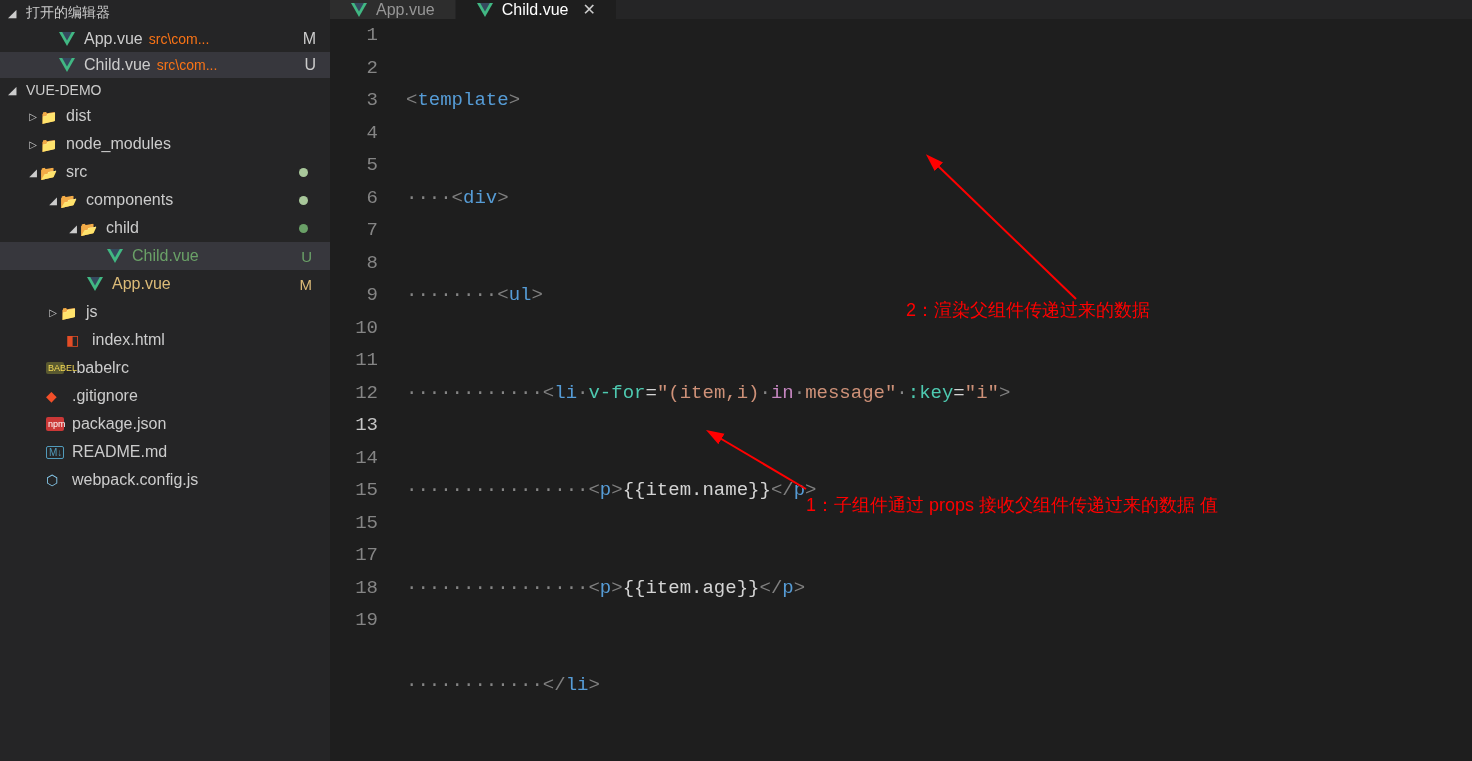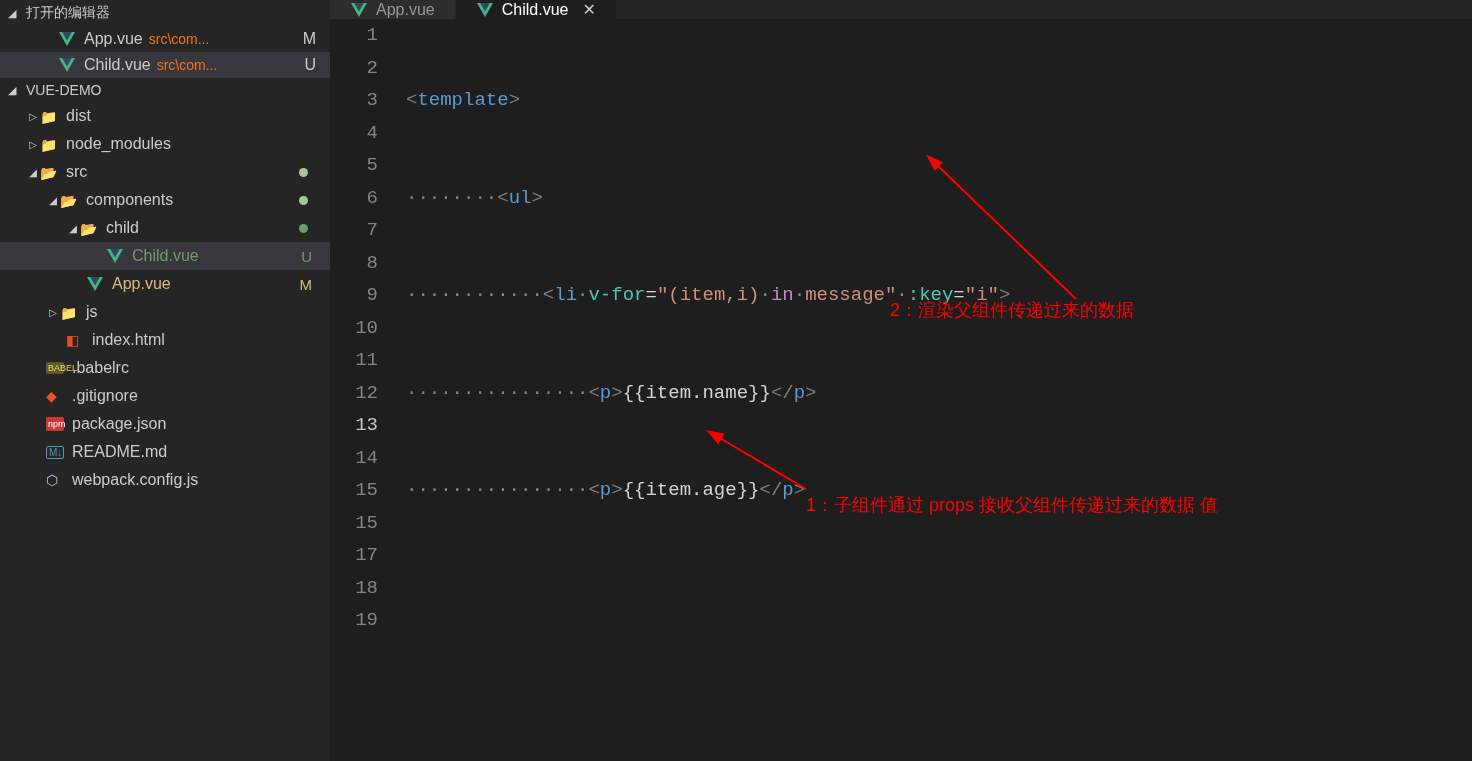--- a/index.html
+++ b/index.html
@@ -354,24 +354,26 @@
       <div style="color:#c6c6c6">13</div>
       <div>14</div>
       <div>15</div>
       <div>15</div>
       <div>17</div>
       <div>18</div>
       <div>19</div>
     </div>
     <div class="code">
       <div class="code-line"><span class="tag-bracket">&lt;</span><span class="tag-name">template</span><span class="tag-bracket">&gt;</span></div>
+      <div class="code-line"><span class="dn">····</span><span class="tag-bracket">&lt;</span><span class="tag-name">div</span><span class="tag-bracket">&gt;</span></div>
       <div class="code-line"><span class="dn">········</span><span class="tag-bracket">&lt;</span><span class="tag-name">ul</span><span class="tag-bracket">&gt;</span></div>
       <div class="code-line"><span class="dn">············</span><span class="tag-bracket">&lt;</span><span class="tag-name">li</span><span class="dn">·</span><span class="attr-green">v-for</span><span class="text-white">=</span><span class="string">"(item,i)<span class="dn">·</span><span class="keyword">in</span><span class="dn">·</span>message"</span><span class="dn">·</span><span class="attr-green">:key</span><span class="text-white">=</span><span class="string">"i"</span><span class="tag-bracket">&gt;</span></div>
       <div class="code-line"><span class="dn">················</span><span class="tag-bracket">&lt;</span><span class="tag-name">p</span><span class="tag-bracket">&gt;</span><span class="text-white">{{item.name}}</span><span class="tag-bracket">&lt;/</span><span class="tag-name">p</span><span class="tag-bracket">&gt;</span></div>
       <div class="code-line"><span class="dn">················</span><span class="tag-bracket">&lt;</span><span class="tag-name">p</span><span class="tag-bracket">&gt;</span><span class="text-white">{{item.age}}</span><span class="tag-bracket">&lt;/</span><span class="tag-name">p</span><span class="tag-bracket">&gt;</span></div>
+      <div class="code-line"><span class="dn">············</span><span class="tag-bracket">&lt;/</span><span class="tag-name">li</span><span class="tag-bracket">&gt;</span></div>
       
       
       
       
       
       
       
       
       
       
@@ -379,21 +381,21 @@
       
 
       <svg class="arrow" style="left:500px;top:130px;width:200px;height:160px">
         <defs>
             <marker id="ah2" markerWidth="10" markerHeight="10" refX="2" refY="3" orient="auto">
               <path d="M0,0 L0,6 L9,3 z" fill="#ff0000"></path>
             </marker>
           </defs>
         <line x1="170" y1="150" x2="30" y2="15" stroke="#ff0000" stroke-width="2" marker-end="url(#ah2)"></line>
       </svg>
-      <div class="annotation" style="left:484px;top:275px">2：渲染父组件传递过来的数据</div>
+      <div class="annotation" style="left:500px;top:275px">2：渲染父组件传递过来的数据</div>
 
       <svg class="arrow" style="left:300px;top:408px;width:120px;height:70px">
         <defs>
             <marker id="ah1" markerWidth="10" markerHeight="10" refX="2" refY="3" orient="auto">
               <path d="M0,0 L0,6 L9,3 z" fill="#ff0000"></path>
             </marker>
           </defs>
         <line x1="100" y1="62" x2="12" y2="10" stroke="#ff0000" stroke-width="2" marker-end="url(#ah1)"></line>
       </svg>
       <div class="annotation" style="left:400px;top:470px">1：子组件通过 props 接收父组件传递过来的数据 值</div>

